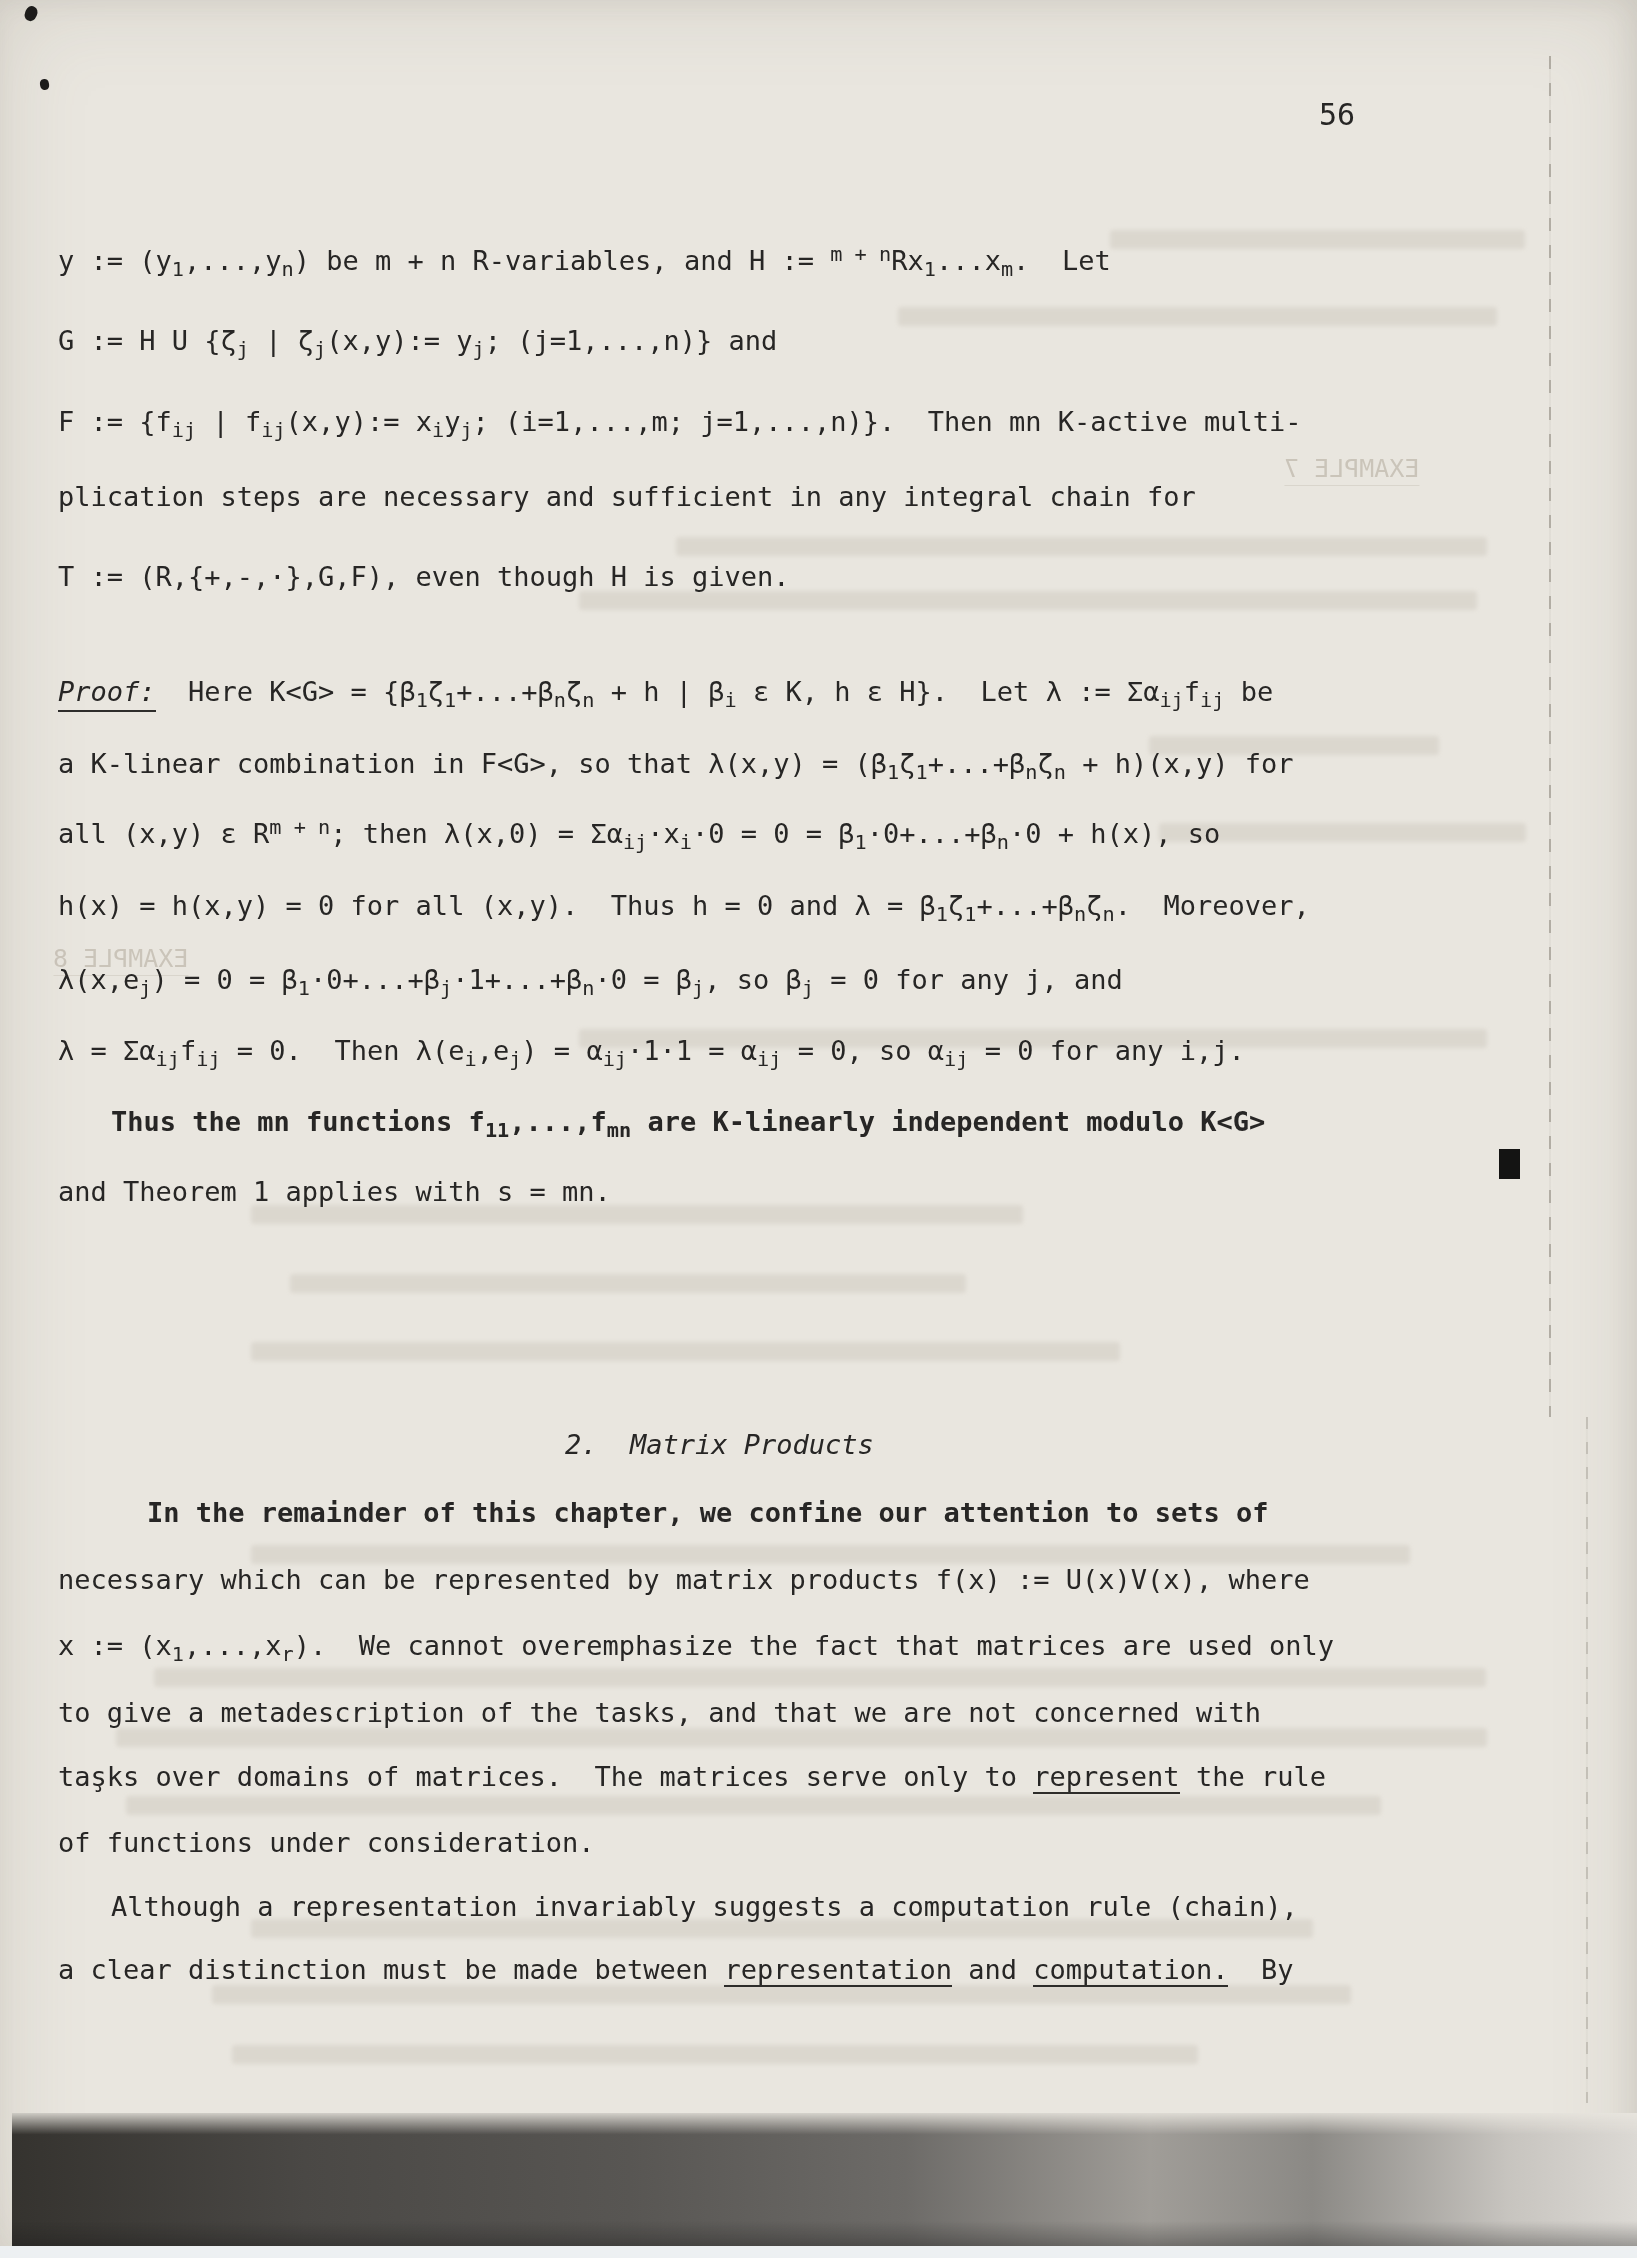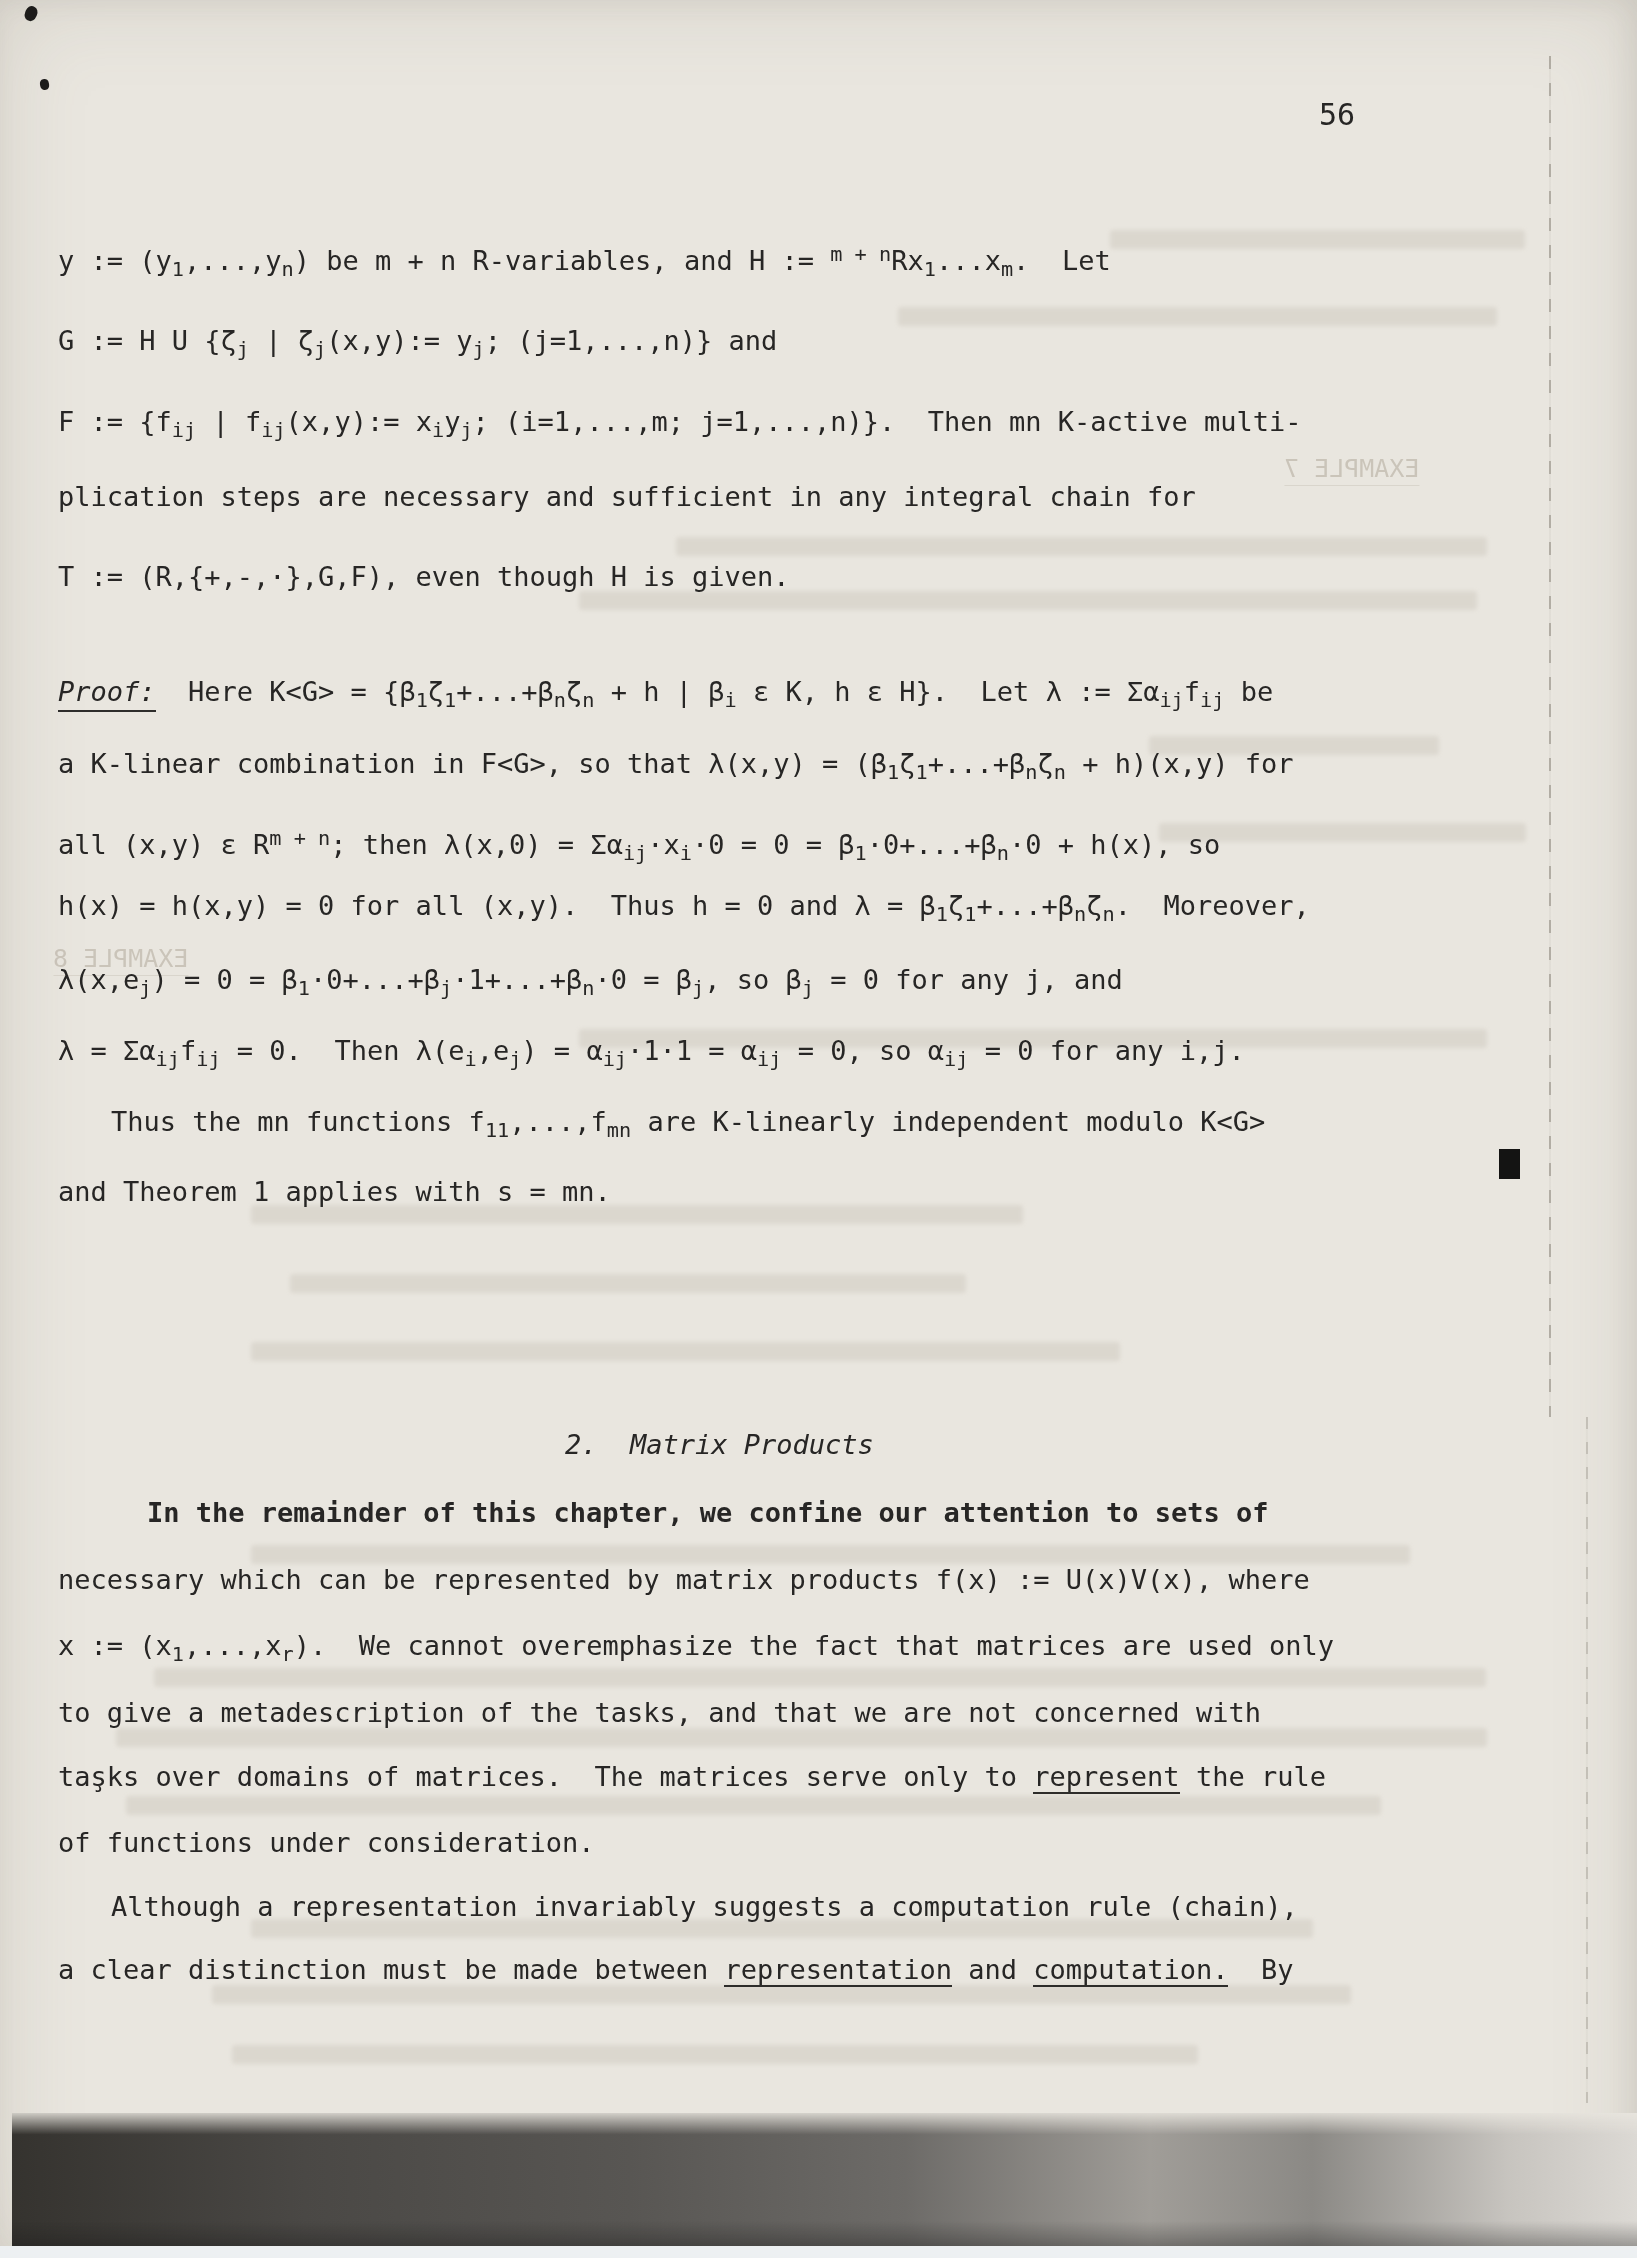--- a/index.html
+++ b/index.html
@@ -70,25 +70,25 @@
 <div class="page-number">56</div>
 
 <div class="line" style="left:58px;top:243px;">y := (y<sub>1</sub>,...,y<sub>n</sub>) be m + n R-variables, and H := <sup>m + n</sup>Rx<sub>1</sub>...x<sub>m</sub>.  Let</div>
 <div class="line" style="left:58px;top:323px;">G := H U {ζ<sub>j</sub> | ζ<sub>j</sub>(x,y):= y<sub>j</sub>; (j=1,...,n)} and</div>
 <div class="line" style="left:58px;top:404px;">F := {f<sub>ij</sub> | f<sub>ij</sub>(x,y):= x<sub>i</sub>y<sub>j</sub>; (i=1,...,m; j=1,...,n)}.  Then mn K-active multi-</div>
 <div class="line" style="left:58px;top:479px;">plication steps are necessary and sufficient in any integral chain for</div>
 <div class="line" style="left:58px;top:550px;margin-top:9px;">T := (R,{+,-,·},G,F), even though H is given.</div>
 
 <div class="line" style="left:58px;top:674px;"><span class="proof-label">Proof:</span><span>  Here K&lt;G&gt; = {β<sub>1</sub>ζ<sub>1</sub>+...+β<sub>n</sub>ζ<sub>n</sub> + h | β<sub>i</sub> ε K, h ε H}.  Let λ := Σα<sub>ij</sub>f<sub>ij</sub> be</span></div>
 <div class="line" style="left:58px;top:746px;">a K-linear combination in F&lt;G&gt;, so that λ(x,y) = (β<sub>1</sub>ζ<sub>1</sub>+...+β<sub>n</sub>ζ<sub>n</sub> + h)(x,y) for</div>
-<div class="line" style="left:58px;top:816px;margin-top:11px;">all (x,y) ε R<sup>m + n</sup>; then λ(x,0) = Σα<sub>ij</sub>·x<sub>i</sub>·0 = 0 = β<sub>1</sub>·0+...+β<sub>n</sub>·0 + h(x), so</div>
+<div class="line" style="left:58px;top:816px;">all (x,y) ε R<sup>m + n</sup>; then λ(x,0) = Σα<sub>ij</sub>·x<sub>i</sub>·0 = 0 = β<sub>1</sub>·0+...+β<sub>n</sub>·0 + h(x), so</div>
 <div class="line" style="left:58px;top:888px;">h(x) = h(x,y) = 0 for all (x,y).  Thus h = 0 and λ = β<sub>1</sub>ζ<sub>1</sub>+...+β<sub>n</sub>ζ<sub>n</sub>.  Moreover,</div>
 <div class="line" style="left:58px;top:962px;">λ(x,e<sub>j</sub>) = 0 = β<sub>1</sub>·0+...+β<sub>j</sub>·1+...+β<sub>n</sub>·0 = β<sub>j</sub>, so β<sub>j</sub> = 0 for any j, and</div>
 <div class="line" style="left:58px;top:1033px;">λ = Σα<sub>ij</sub>f<sub>ij</sub> = 0.  Then λ(e<sub>i</sub>,e<sub>j</sub>) = α<sub>ij</sub>·1·1 = α<sub>ij</sub> = 0, so α<sub>ij</sub> = 0 for any i,j.</div>
-<div class="line" style="left:111px;top:1104px;">Thus the mn functions f<sub>11</sub>,...,f<sub>mn</sub> are K-linearly independent modulo K&lt;G&gt;</div>
+<div class="line" style="left:111px;top:1104px;font-weight:bold;">Thus the mn functions f<sub>11</sub>,...,f<sub>mn</sub> are K-linearly independent modulo K&lt;G&gt;</div>
 <div class="line" style="left:58px;top:1174px;">and Theorem 1 applies with s = mn.</div>
 <div class="qed"></div>
 
 <div class="line center-head" style="top:1427px;">2.  Matrix Products</div>
 
 <div class="line bold" style="left:147px;top:1495px;">In the remainder of this chapter, we confine our attention to sets of</div>
 <div class="line" style="left:58px;top:1562px;">necessary which can be represented by matrix products f(x) := U(x)V(x), where</div>
 <div class="line" style="left:58px;top:1628px;">x := (x<sub>1</sub>,...,x<sub>r</sub>).  We cannot overemphasize the fact that matrices are used only</div>
 <div class="line" style="left:58px;top:1695px;">to give a metadescription of the tasks, and that we are not concerned with</div>
 <div class="line" style="left:58px;top:1759px;"><span>taşks over domains of matrices.  The matrices serve only to </span><span class="u">represent</span><span> the rule</span></div>

